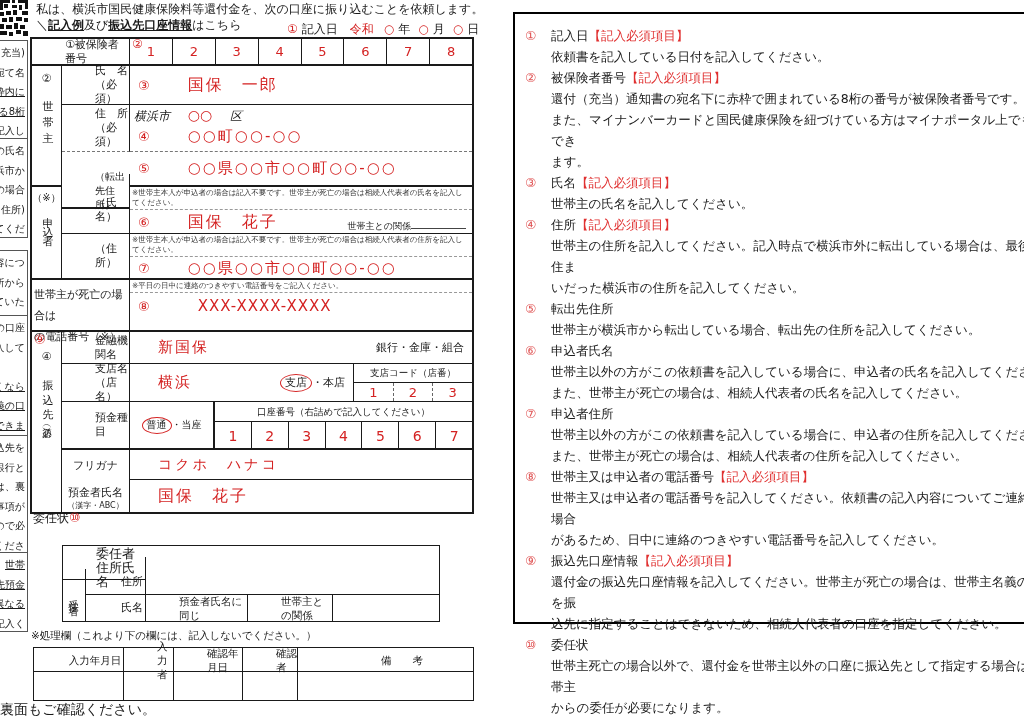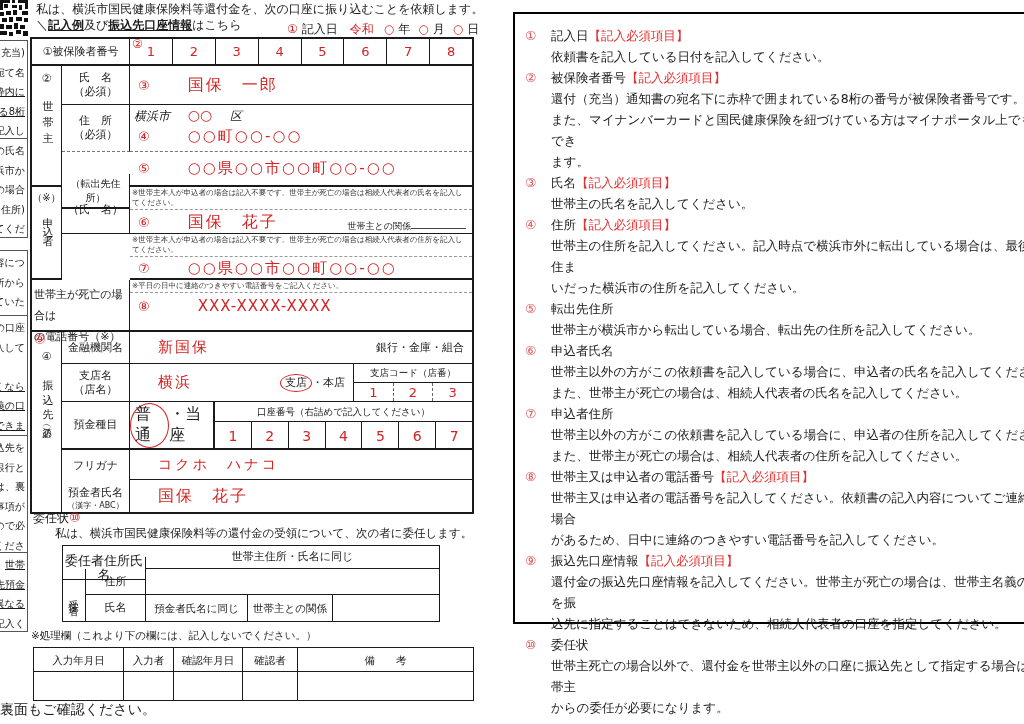--- a/index.html
+++ b/index.html
@@ -1,21 +1,21 @@
 <!DOCTYPE html>
 <html><head>
 <meta charset="utf-8">
 <style>
   :root{ --red:#d42222; --pred:#e05555; --ink:#1a1a1a; }
   html,body{margin:0;padding:0;background:#fff;overflow:hidden;}
   body{font-family:"DejaVu Sans","Liberation Sans",sans-serif;color:var(--ink);}
   .page{position:relative;width:1024px;height:724px;background:#fff;overflow:hidden;}
   .c{position:absolute;box-sizing:border-box;}
-  .lb{display:flex;align-items:center;justify-content:center;text-align:center;
-      font-size:11px;line-height:14px;white-space:pre-line;}
+  .lb{display:flex;align-items:center;justify-content:center;
+      font-size:11px;line-height:14px;white-space:pre-line;padding-left:33px;}
   .br{border-right:1px solid var(--ink);} .br2{border-right:2px solid var(--ink);}
   .bb{border-bottom:1px solid var(--ink);} .bb2{border-bottom:2px solid var(--ink);}
   .bbd{border-bottom:1px dashed #777;}
   .red{color:var(--red);}
   .mark{color:var(--red);font-size:13px;}
   .val{color:var(--red);font-size:15px;letter-spacing:2px;}
   .note{font-size:7.5px;color:#333;border-bottom:1px dashed #999;padding:1px 2px;line-height:10px;}
   .drow{display:flex;height:100%;}
   .dcell{flex:1;border-left:1px solid var(--ink);display:flex;align-items:center;justify-content:center;
          color:var(--red);font-size:13px;}
@@ -191,20 +191,21 @@
     </div>
     <div class="c lb br bb" style="left:30px;top:148px;width:68px;height:47px;">（氏　名）</div>
     <div class="c bb" style="left:98px;top:148px;width:342px;height:47px;">
       <div class="note">※世帯主本人が申込者の場合は記入不要です。世帯主が死亡の場合は相続人代表者の氏名を記入してください。</div>
       <div style="display:flex;align-items:center;margin-top:2px;">
         <span class="mark" style="margin-left:8px;">⑥</span>
         <span class="val" style="margin-left:38px;font-size:16px;">国保　花子</span>
         <span style="margin-left:auto;margin-right:6px;font-size:9px;align-self:flex-end;"><span>世帯主との関係</span><span class="uline"></span></span>
       </div>
     </div>
+    <div class="c lb br bb2" style="left:30px;top:195px;width:68px;height:46px;">（住　所）</div>
     <div class="c bb2" style="left:98px;top:195px;width:342px;height:46px;">
       <div class="note">※世帯主本人が申込者の場合は記入不要です。世帯主が死亡の場合は相続人代表者の住所を記入してください。</div>
       <div style="display:flex;align-items:center;margin-top:2px;">
         <span class="mark" style="margin-left:8px;">⑦</span>
         <span class="val" style="margin-left:38px;">○○県○○市○○町○○-○○</span>
       </div>
     </div>
 
     <div class="c br bb2" style="left:0;top:241px;width:98px;height:52px;font-size:11px;line-height:21px;padding:4px 0 0 2px;">
       <div>世帯主が死亡の場合は</div>
@@ -236,21 +237,21 @@
     </div>
     <div class="c bb" style="left:322px;top:325px;width:118px;height:38px;">
       <div class="subhdr">支店コード（店番）</div>
       <div class="drow" style="height:18px;">
           <div class="dcell3">1</div>
           <div class="dcell3">2</div>
           <div class="dcell3">3</div>
         </div>
     </div>
     <div class="c lb br bb2" style="left:30px;top:363px;width:68px;height:48px;">預金種目</div>
-    <div class="c br2 bb2" style="left:98px;top:363px;width:85px;height:48px;display:flex;align-items:center;justify-content:center;font-size:16px;">
+    <div class="c br2 bb2" style="left:98px;top:363px;width:85px;height:48px;display:flex;align-items:center;justify-content:center;font-size:10px;">
       <span class="circ">普通</span>
         <span>・当座</span>
     </div>
     <div class="c bb2" style="left:183px;top:363px;width:257px;height:48px;">
       <div class="subhdr" style="line-height:19px;">口座番号（右詰めで記入してください）</div>
       <div class="drow" style="height:28px;">
           <div class="dcell" style="font-size:14px;">1</div>
           <div class="dcell" style="font-size:14px;">2</div>
           <div class="dcell" style="font-size:14px;">3</div>
           <div class="dcell" style="font-size:14px;">4</div>
@@ -266,24 +267,22 @@
       <div style="font-size:11px;margin-top:8px;">フリガナ</div>
       <div style="font-size:11px;margin-top:12px;">預金者氏名</div>
       <div style="font-size:8px;">（漢字・ABC）</div>
     </div>
     <div class="c" style="left:98px;top:441px;width:342px;height:32px;display:flex;align-items:center;">
       <span class="val" style="margin-left:28px;font-size:16px;">国保　花子</span>
     </div>
   </div>
 
   <div class="poa-h"><span>委任状</span><span class="mark">⑩</span></div>
-  <div class="poa-s">私は、横浜市国民健康保険料等の還付金の受領について、次の者に委任します。</div>
   <div class="poa-table">
     <div class="c lb br bb" style="left:0;top:11px;width:83px;height:23px;font-size:13px;">委任者住所氏名</div>
-    <div class="c lb bb" style="left:83px;top:0;width:293px;height:23px;font-size:11px;">世帯主住所・氏名に同じ</div>
     <div class="c br" style="left:0;top:23px;width:23px;height:52px;display:flex;align-items:center;justify-content:center;">
       <span class="vert" style="font-size:10.5px;letter-spacing:3px;">受任者</span>
     </div>
     <div class="c lb br bb" style="left:23px;top:23px;width:60px;height:26px;">住所</div>
     <div class="c bb" style="left:83px;top:23px;width:293px;height:26px;"></div>
     <div class="c lb br" style="left:23px;top:49px;width:60px;height:26px;">氏名</div>
     <div class="c lb br" style="left:83px;top:49px;width:102px;height:26px;font-size:10.5px;">預金者氏名に同じ</div>
     <div class="c lb br" style="left:185px;top:49px;width:85px;height:26px;font-size:10.5px;">世帯主との関係</div>
     <div class="c" style="left:270px;top:49px;width:106px;height:26px;"></div>
   </div>

